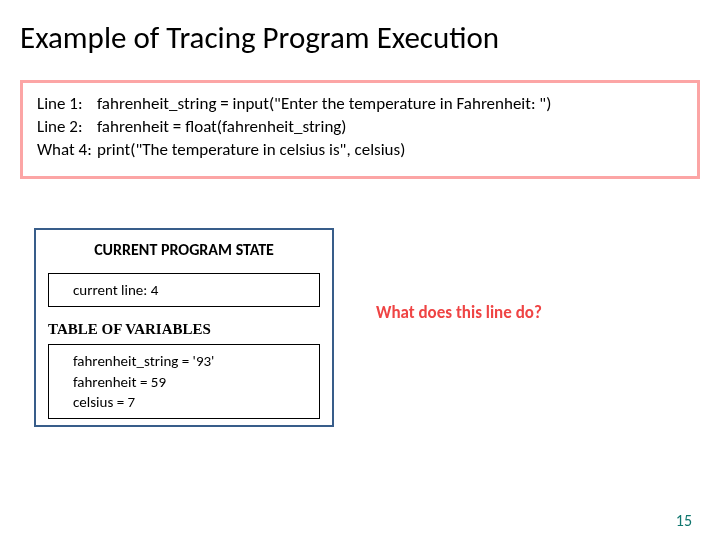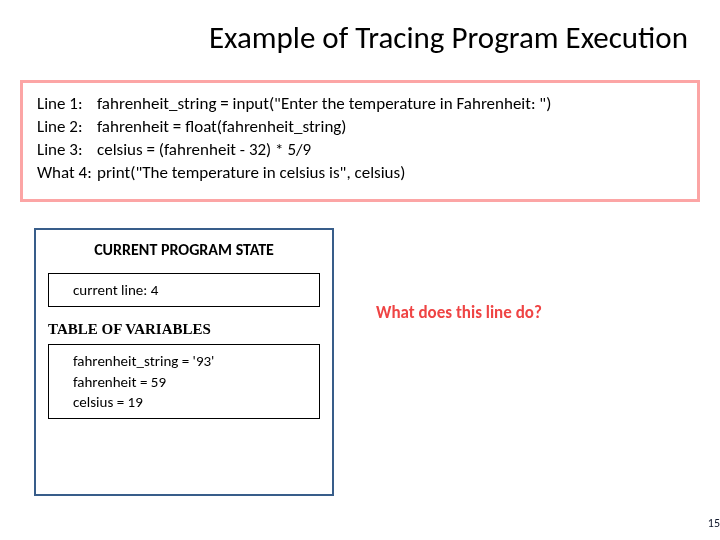--- a/index.html
+++ b/index.html
@@ -7,22 +7,22 @@
     width: 720px;
     height: 540px;
     background: #fff;
     font-family: Calibri, Arial, sans-serif;
     color: #000;
     position: relative;
     overflow: hidden;
   }
   .title {
     font-size: 31px;
-    text-align: right;
-    padding: 18px 32px 8px 20px;
+    text-align: left;
+    padding: 18px 24px 8px 20px;
     font-weight: 400;
   }
   .code-box {
     margin: 16px 20px 0 20px;
     border: 3px solid #fca5a5;
     padding: 10px 14px 14px 14px;
   }
   .code-row {
     display: flex;
     font-size: 17px;
@@ -33,21 +33,21 @@
     flex: 0 0 60px;
   }
   .code {
     flex: 1;
   }
   .state-box {
     position: absolute;
     left: 34px;
     top: 228px;
     width: 300px;
-    height: 268px;
+    height: 199px;
     border: 2.5px solid #385d8a;
     background: #fff;
   }
   .state-header {
     font-size: 16px;
     font-weight: 700;
     text-align: center;
     padding: 10px 0 8px 0;
   }
   .inner-box {
@@ -66,58 +66,54 @@
   .question {
     position: absolute;
     left: 376px;
     top: 302px;
     font-size: 17px;
     font-weight: 700;
     color: #ef4444;
   }
   .pagenum {
     position: absolute;
-    right: 0;
+    right: 28px;
     bottom: 10px;
-    font-size: 12px;
-    color: #0f172a;
+    font-size: 16px;
+    color: #0f766e;
   }
 </style>
 </head>
 <body>
 
 <div class="title">Example of Tracing Program Execution</div>
 
 <div class="code-box">
   <div class="code-row">
     <div class="lineno">Line 1:</div>
     <div class="code">fahrenheit_string = input("Enter the temperature in Fahrenheit: ")</div>
   </div>
   <div class="code-row">
     <div class="lineno">Line 2:</div>
     <div class="code">fahrenheit = float(fahrenheit_string)</div>
   </div>
   <div class="code-row">
-    <div class="lineno">Line 3:</div>
-    <div class="code">celsius = (fahrenheit - 32) * 5/9</div>
-  </div>
-  <div class="code-row">
     <div class="lineno">What 4:</div>
     <div class="code">print("The temperature in celsius is", celsius)</div>
   </div>
 </div>
 
 <div class="state-box">
   <div class="state-header">CURRENT PROGRAM STATE</div>
   <div class="inner-box">
     <span>current line: 4</span>
   </div>
   <div class="inner-label">TABLE OF VARIABLES</div>
   <div class="inner-box">
     <div>fahrenheit_string = '93'</div>
     <div>fahrenheit = 59</div>
-    <div>celsius = 19</div>
+    <div>celsius = 7</div>
   </div>
 </div>
 
 <div class="question">What does this line do?</div>
 
 <div class="pagenum">15</div>
 
 </body></html>

